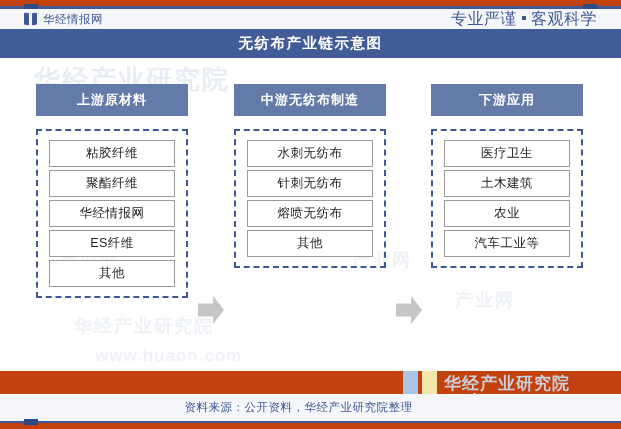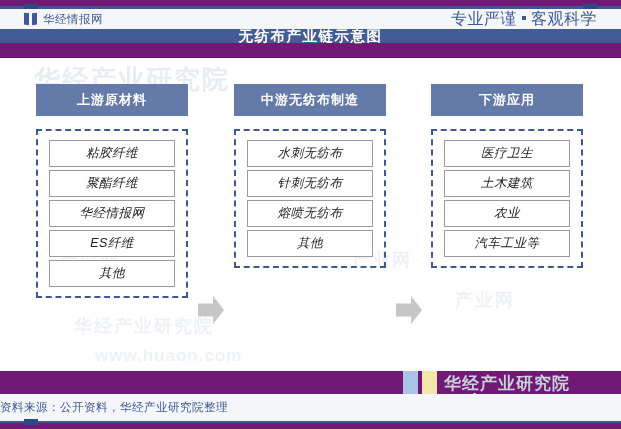--- a/index.html
+++ b/index.html
@@ -9,21 +9,21 @@
   }
   body {
     font-family: "Liberation Sans", "DejaVu Sans", sans-serif;
   }
 
   #page {
     position: relative;
     width: 621px;
     height: 429px;
     overflow: hidden;
-    background: #701a75;
+    background: #c2410c;
     box-sizing: border-box;
   }
 
   
   .top-rule {
     position: absolute;
     left: 0; top: 6px;
     width: 621px; height: 3px;
     background: #3d5894;
   }
@@ -88,21 +88,21 @@
     width: 4px; height: 4px;
     background: #3d5894;
     margin: 0 5px 2px 5px;
     vertical-align: middle;
   }
 
   
   .title-band {
     position: absolute;
     left: 0; top: 29px;
-    width: 621px; height: 14px;
+    width: 621px; height: 29px;
     background: #425c97;
     display: flex;
     align-items: center;
     justify-content: center;
   }
   .title-text {
     color: #ffffff;
     font-size: 14.5px;
     font-weight: bold;
     letter-spacing: 1.5px;
@@ -156,21 +156,20 @@
     letter-spacing: 1px;
     white-space: nowrap;
   }
 
   .col-body {
     margin-top: 13px;
     border: 2px dashed #3d5894;
     padding: 9px 11px;
     box-sizing: border-box;
     background: transparent;
-    font-style: italic;
   }
 
   .node {
     height: 27px;
     background: #ffffff;
     border: 1.5px solid #9a9a9a;
     display: flex;
     align-items: center;
     justify-content: center;
     margin-bottom: 3px;
@@ -237,21 +236,21 @@
   }
 
   
   .footer {
     position: absolute;
     left: 0; top: 394px;
     width: 621px; height: 27px;
     background: #f4f6fa;
     display: flex;
     align-items: center;
-    justify-content: flex-start;
+    justify-content: center;
     padding-right: 24px;
     box-sizing: border-box;
   }
   .footer-text {
     font-size: 11.5px;
     color: #3d5894;
     letter-spacing: .5px;
     white-space: nowrap;
   }
   .bottom-rule {

